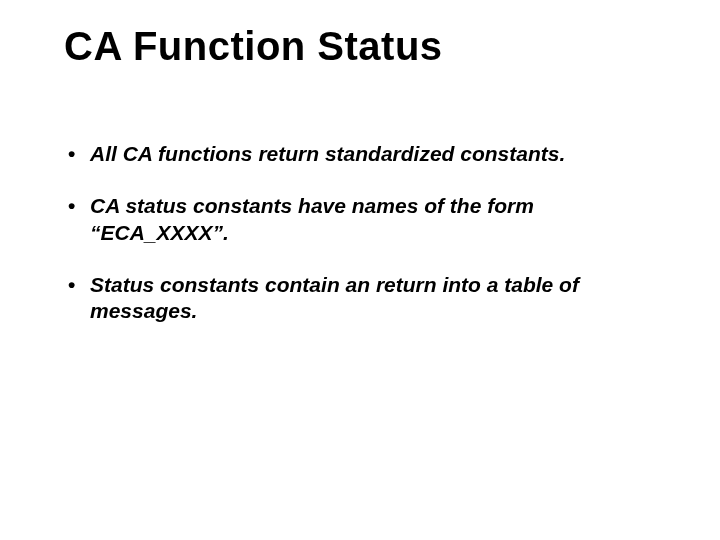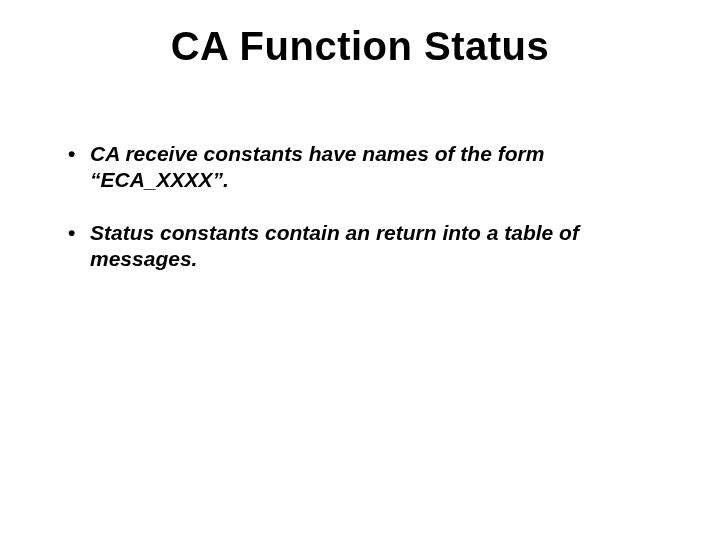--- a/index.html
+++ b/index.html
@@ -1,24 +1,25 @@
 <!DOCTYPE html>
 <html><head>
   <meta charset="utf-8">
   <style>
     * { margin: 0; padding: 0; box-sizing: border-box; }
     html, body { width: 720px; height: 540px; background: #fff; font-family: Arial, Helvetica, sans-serif; color: #000; }
     .slide { width: 720px; height: 540px; padding: 20px 64px 0 64px; }
-    .title { font-size: 40px; font-weight: bold; text-align: center; margin-top: 4px; margin-bottom: 72px; letter-spacing: 0.5px; }
+    .title { font-size: 40px; font-weight: bold; text-align: left; margin-top: 4px; margin-bottom: 72px; letter-spacing: 0.5px; }
     .bullets { list-style: none; }
     .bullets li { position: relative; padding-left: 26px; font-size: 21px; font-weight: bold; font-style: italic; line-height: 1.25; margin-bottom: 26px; }
     .bullets li::before { content: "•"; position: absolute; left: 4px; top: 0; font-style: normal; font-weight: bold; font-size: 21px; }
   </style>
 </head>
 <body>
 
 <div class="slide">
   <h1 class="title">CA Function Status</h1>
   <ul class="bullets">
-    <li>CA receive constants have names of the form “ECA_XXXX”.</li>
+    <li>All CA functions return standardized constants.</li>
+    <li>CA status constants have names of the form “ECA_XXXX”.</li>
     <li>Status constants contain an return into a table of messages.</li>
   </ul>
 </div>
 
 </body></html>

